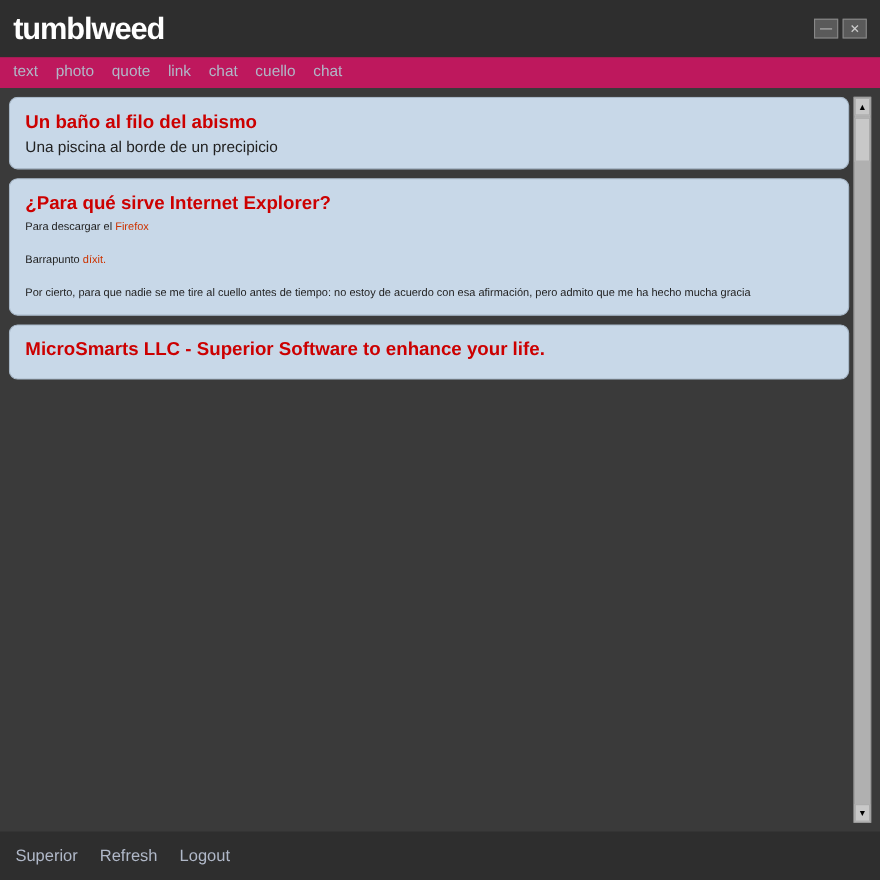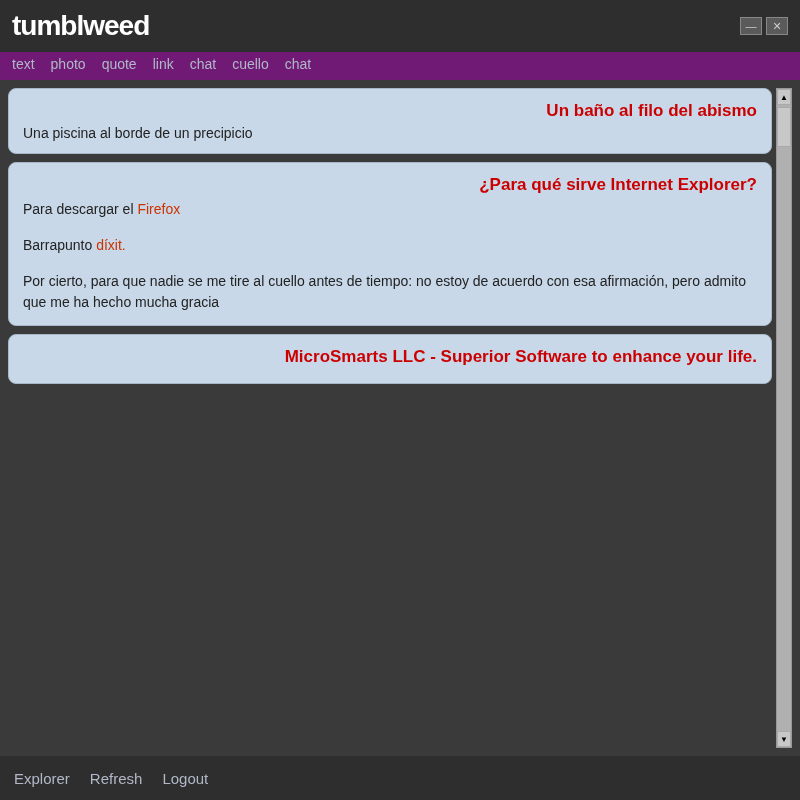--- a/index.html
+++ b/index.html
@@ -48,21 +48,21 @@
       color: #ccc;
       font-size: 11px;
       display: flex;
       align-items: center;
       justify-content: center;
       cursor: pointer;
     }
 
     
     .nav-bar {
-      background: #701a75;
+      background: #be185d;
       padding: 4px 12px 8px 12px;
       display: flex;
       gap: 16px;
     }
 
     .nav-item {
       color: #b0b8c8;
       font-size: 14px;
       cursor: pointer;
       text-decoration: none;
@@ -107,31 +107,30 @@
       border-radius: 8px;
       padding: 12px 14px;
       border: 1px solid #a8b8c8;
     }
 
     .post-title {
       color: #cc0000;
       font-size: 17px;
       font-weight: bold;
       margin-bottom: 4px;
-      text-align: right;
     }
 
     .post-subtitle {
       color: #222;
       font-size: 14px;
     }
 
     .post-body {
       color: #222;
-      font-size: 14px;
+      font-size: 10px;
       line-height: 1.5;
     }
 
     .post-link {
       color: #cc3300;
       text-decoration: none;
     }
 
     .post-body p {
       margin-top: 15px;
@@ -243,16 +242,16 @@
   </div>
 
   <div class="scrollbar-track">
     <div class="scrollbar-up">▲</div>
     <div class="scrollbar-thumb"></div>
     <div class="scrollbar-down">▼</div>
   </div>
 </div>
 
 <div class="bottom-bar">
-  <a class="bottom-item" href="#">Explorer</a>
+  <a class="bottom-item" href="#">Superior</a>
   <a class="bottom-item" href="#">Refresh</a>
   <a class="bottom-item" href="#">Logout</a>
 </div>
 
 </body></html>

